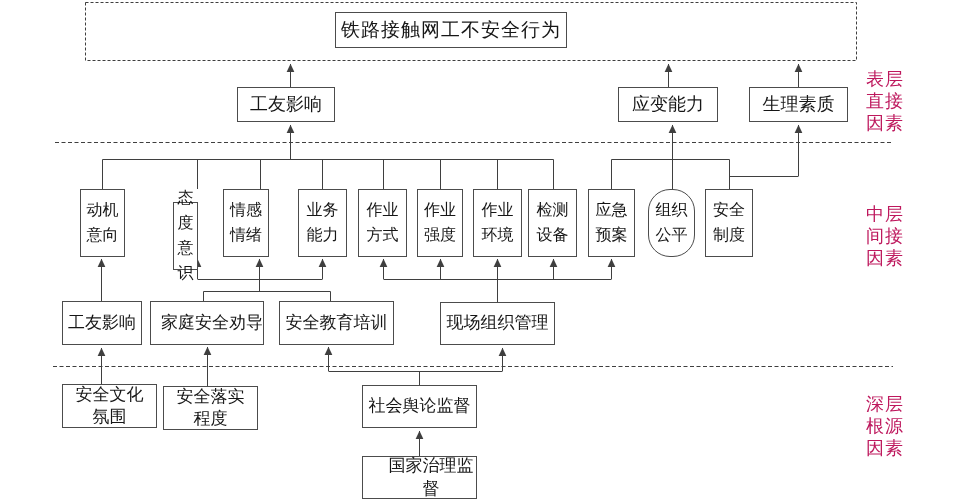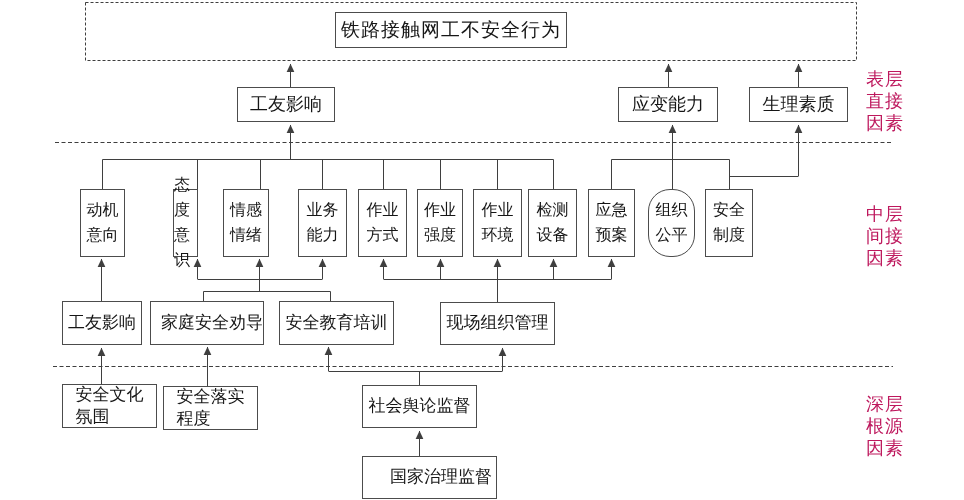--- a/index.html
+++ b/index.html
@@ -3,21 +3,21 @@
 <meta charset="utf-8">
 <style>
   html,body{margin:0;padding:0;background:#ffffff;}
   #stage{
     position:relative;width:964px;height:500px;background:#ffffff;overflow:hidden;
     font-family:"Liberation Serif","DejaVu Serif",serif;color:#111;
   }
   #stage svg{position:absolute;left:0;top:0;}
   .box{
     position:absolute;box-sizing:border-box;border:1px solid #4c4c4c;background:#ffffff;
-    display:flex;align-items:center;justify-content:center;text-align:left;
+    display:flex;align-items:center;justify-content:center;text-align:center;
     white-space:pre-line;line-height:1.3;color:#161616;
   }
   .f19{font-size:19px;letter-spacing:1px;}
   .f18{font-size:18px;}
   .f17{font-size:17px;}
   .f16{font-size:16px;line-height:1.55;}
   .layer-label{
     position:absolute;white-space:pre-line;text-align:center;font-size:18px;
     line-height:22px;color:#be185d;letter-spacing:1px;
   }
@@ -100,21 +100,21 @@
   </svg>
 
   <div class="box f19" style="left:335px;top:12px;width:232px;height:36px;">铁路接触网工不安全行为</div>
 
   <div class="box f18" style="left:237px;top:87px;width:98px;height:35px;">工友影响</div>
   <div class="box f18" style="left:618px;top:87px;width:100px;height:35px;">应变能力</div>
   <div class="box f18" style="left:749px;top:87px;width:99px;height:35px;">生理素质</div>
 
   <div class="box f16" style="left:80px;top:189px;width:45px;height:68px;">动机
 意向</div>
-  <div class="box f16" style="left:173px;top:189px;width:25px;height:68px;">态度
+  <div class="box f16" style="left:173px;top:202px;width:25px;height:68px;">态度
 意识</div>
   <div class="box f16" style="left:223px;top:189px;width:46px;height:68px;">情感
 情绪</div>
   <div class="box f16" style="left:298px;top:189px;width:49px;height:68px;">业务
 能力</div>
   <div class="box f16" style="left:358px;top:189px;width:49px;height:68px;">作业
 方式</div>
   <div class="box f16" style="left:417px;top:189px;width:46px;height:68px;">作业
 强度</div>
   <div class="box f16" style="left:473px;top:189px;width:49px;height:68px;">作业
@@ -131,21 +131,21 @@
   <div class="box f17" style="left:62px;top:301px;width:80px;height:44px;">工友影响</div>
   <div class="box f17" style="left:150px;top:301px;width:114px;height:44px;padding-left:10px;">家庭安全劝导</div>
   <div class="box f17" style="left:279px;top:301px;width:115px;height:44px;">安全教育培训</div>
   <div class="box f17" style="left:440px;top:302px;width:115px;height:43px;">现场组织管理</div>
 
   <div class="box f17" style="left:62px;top:384px;width:95px;height:44px;">安全文化
 氛围</div>
   <div class="box f17" style="left:163px;top:386px;width:95px;height:44px;">安全落实
 程度</div>
   <div class="box f17" style="left:362px;top:385px;width:115px;height:43px;">社会舆论监督</div>
-  <div class="box f17" style="left:362px;top:456px;width:135px;height:43px;padding-left:23px;">国家治理监督</div>
+  <div class="box f17" style="left:362px;top:456px;width:115px;height:43px;padding-left:23px;">国家治理监督</div>
 
   <div class="layer-label" style="left:860px;top:68px;width:50px;">表层
 直接
 因素</div>
   <div class="layer-label" style="left:860px;top:203px;width:50px;">中层
 间接
 因素</div>
   <div class="layer-label" style="left:860px;top:393px;width:50px;">深层
 根源
 因素</div>

